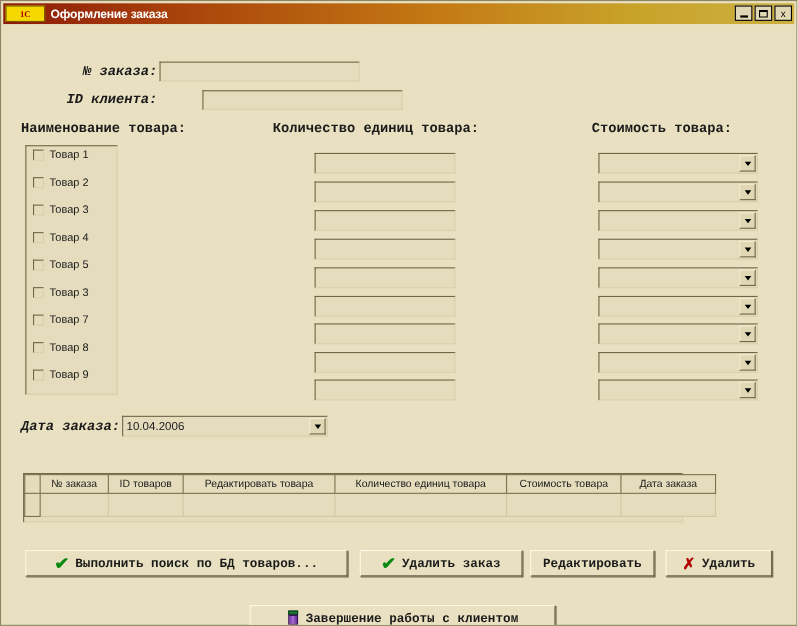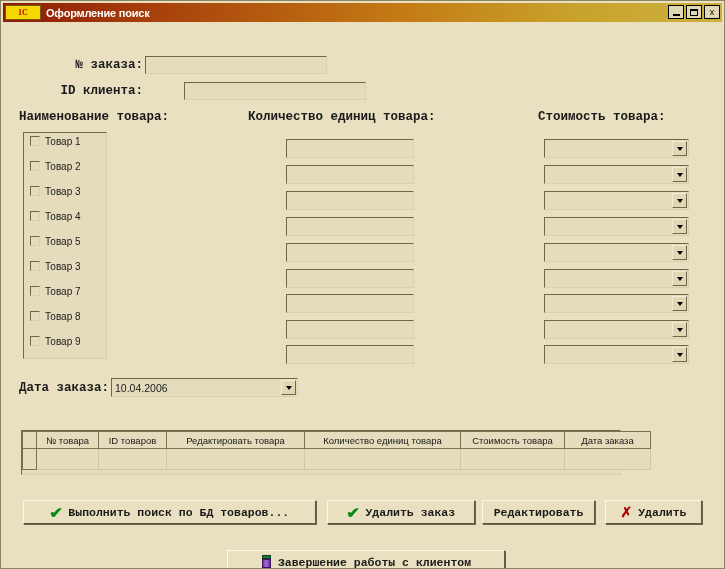--- a/index.html
+++ b/index.html
@@ -111,20 +111,21 @@
   
   .field-row {
     position: absolute;
     display: flex;
     align-items: center;
   }
   .field-label {
     font-size: 12.5px;
     text-align: right;
     white-space: nowrap;
+    font-style: italic;
   }
   .sunken {
     background: #e4dcbc;
     border: 1px solid;
     border-color: #6e6847 #d8d0ae #d8d0ae #6e6847;
     box-sizing: border-box;
   }
   .text-input {
     height: 18px;
   }
@@ -337,21 +338,21 @@
     box-sizing: border-box;
   }
 </style>
 </head>
 <body>
 
 <div id="app-window">
 
   <div class="titlebar">
     <div class="title-icon">1C</div>
-    <div class="title-text">Оформление поиск</div>
+    <div class="title-text">Оформление заказа</div>
     <div class="win-buttons">
       <div class="win-btn">
           <span class="min-glyph"></span>
         </div>
       <div class="win-btn">
           <span class="max-glyph"></span>
         </div>
       <div class="win-btn">
           <span>x</span>
         </div>
@@ -495,21 +496,21 @@
             <col style="width:62px">
             <col style="width:68px">
           <col style="width:138px">
             <col style="width:156px">
             <col style="width:104px">
             <col style="width:86px">
         </colgroup>
         <thead>
           <tr>
             <th class="rowsel"></th>
-            <th>№ товара</th>
+            <th>№ заказа</th>
             <th>ID товаров</th>
             <th>Редактировать товара</th>
             <th>Количество единиц товара</th>
             <th>Стоимость товара</th>
             <th>Дата заказа</th>
           </tr>
         </thead>
         <tbody>
           <tr>
             <td class="rowsel"></td>

